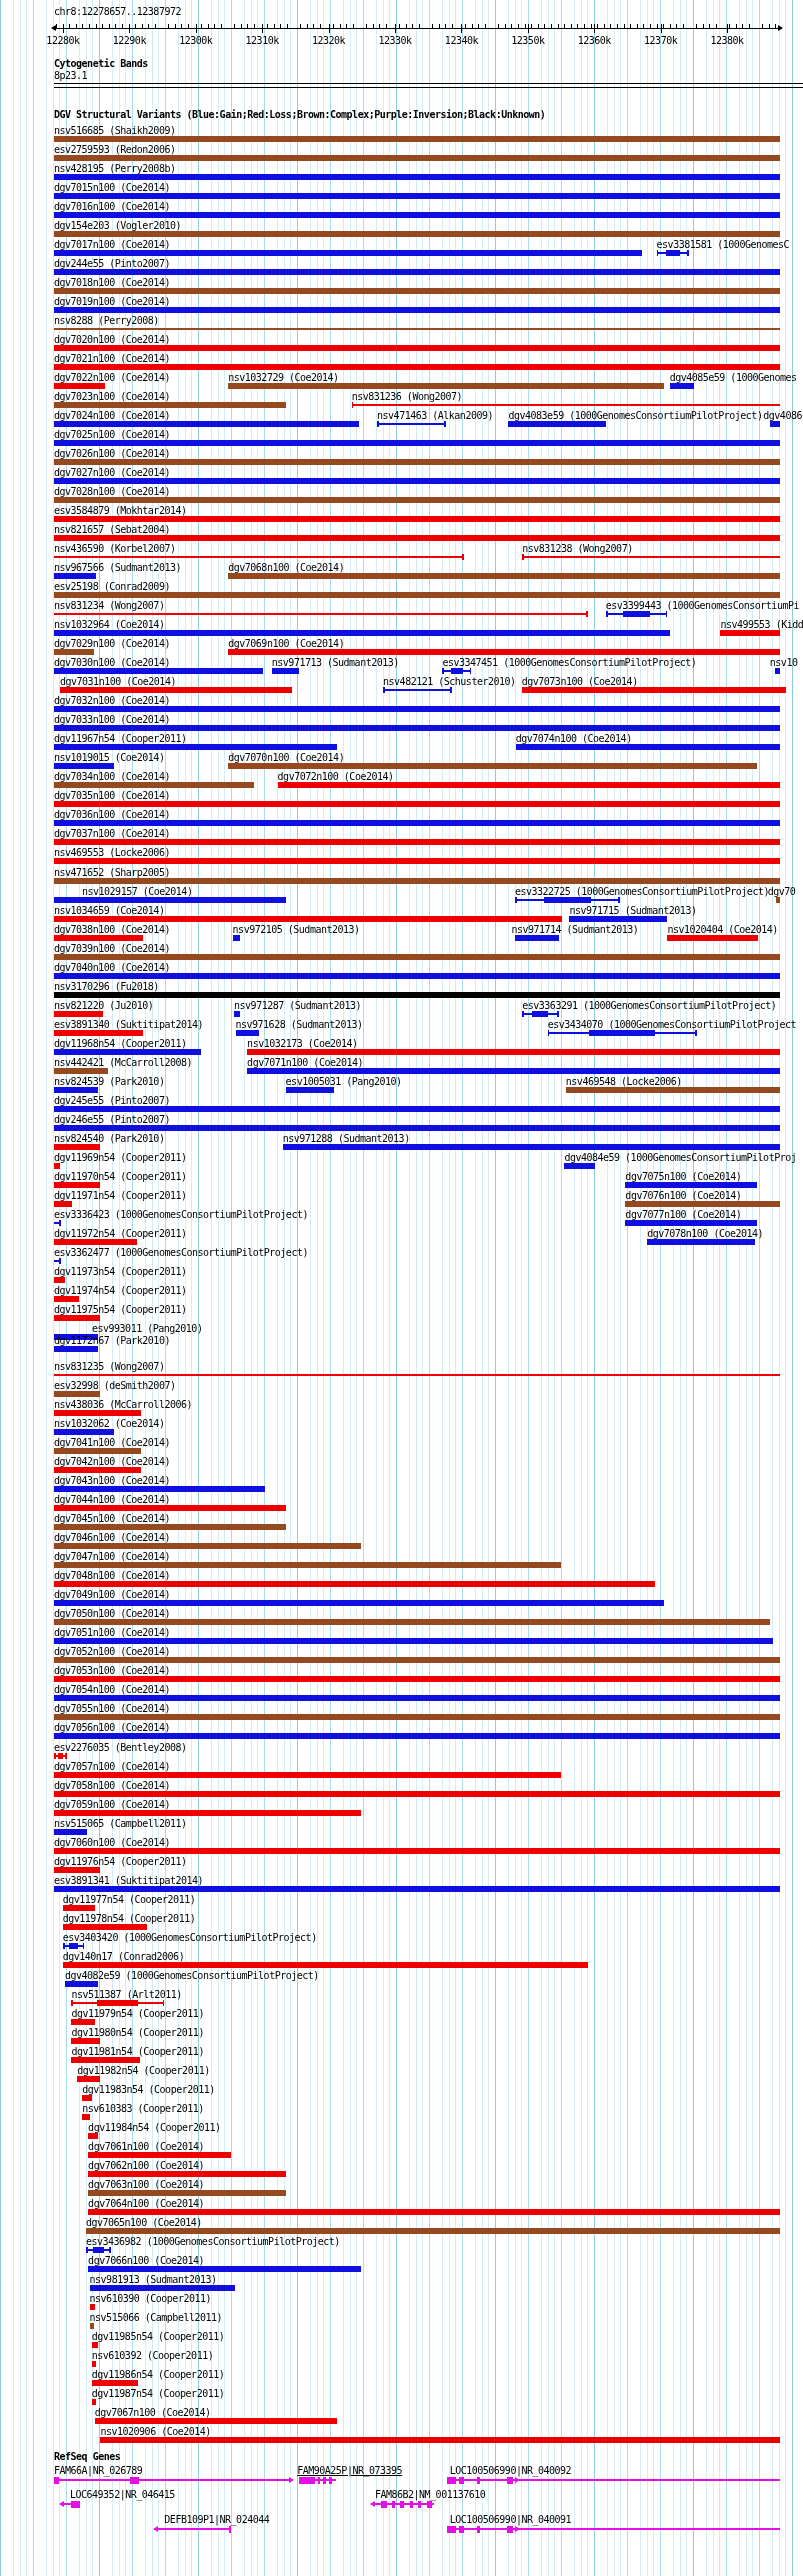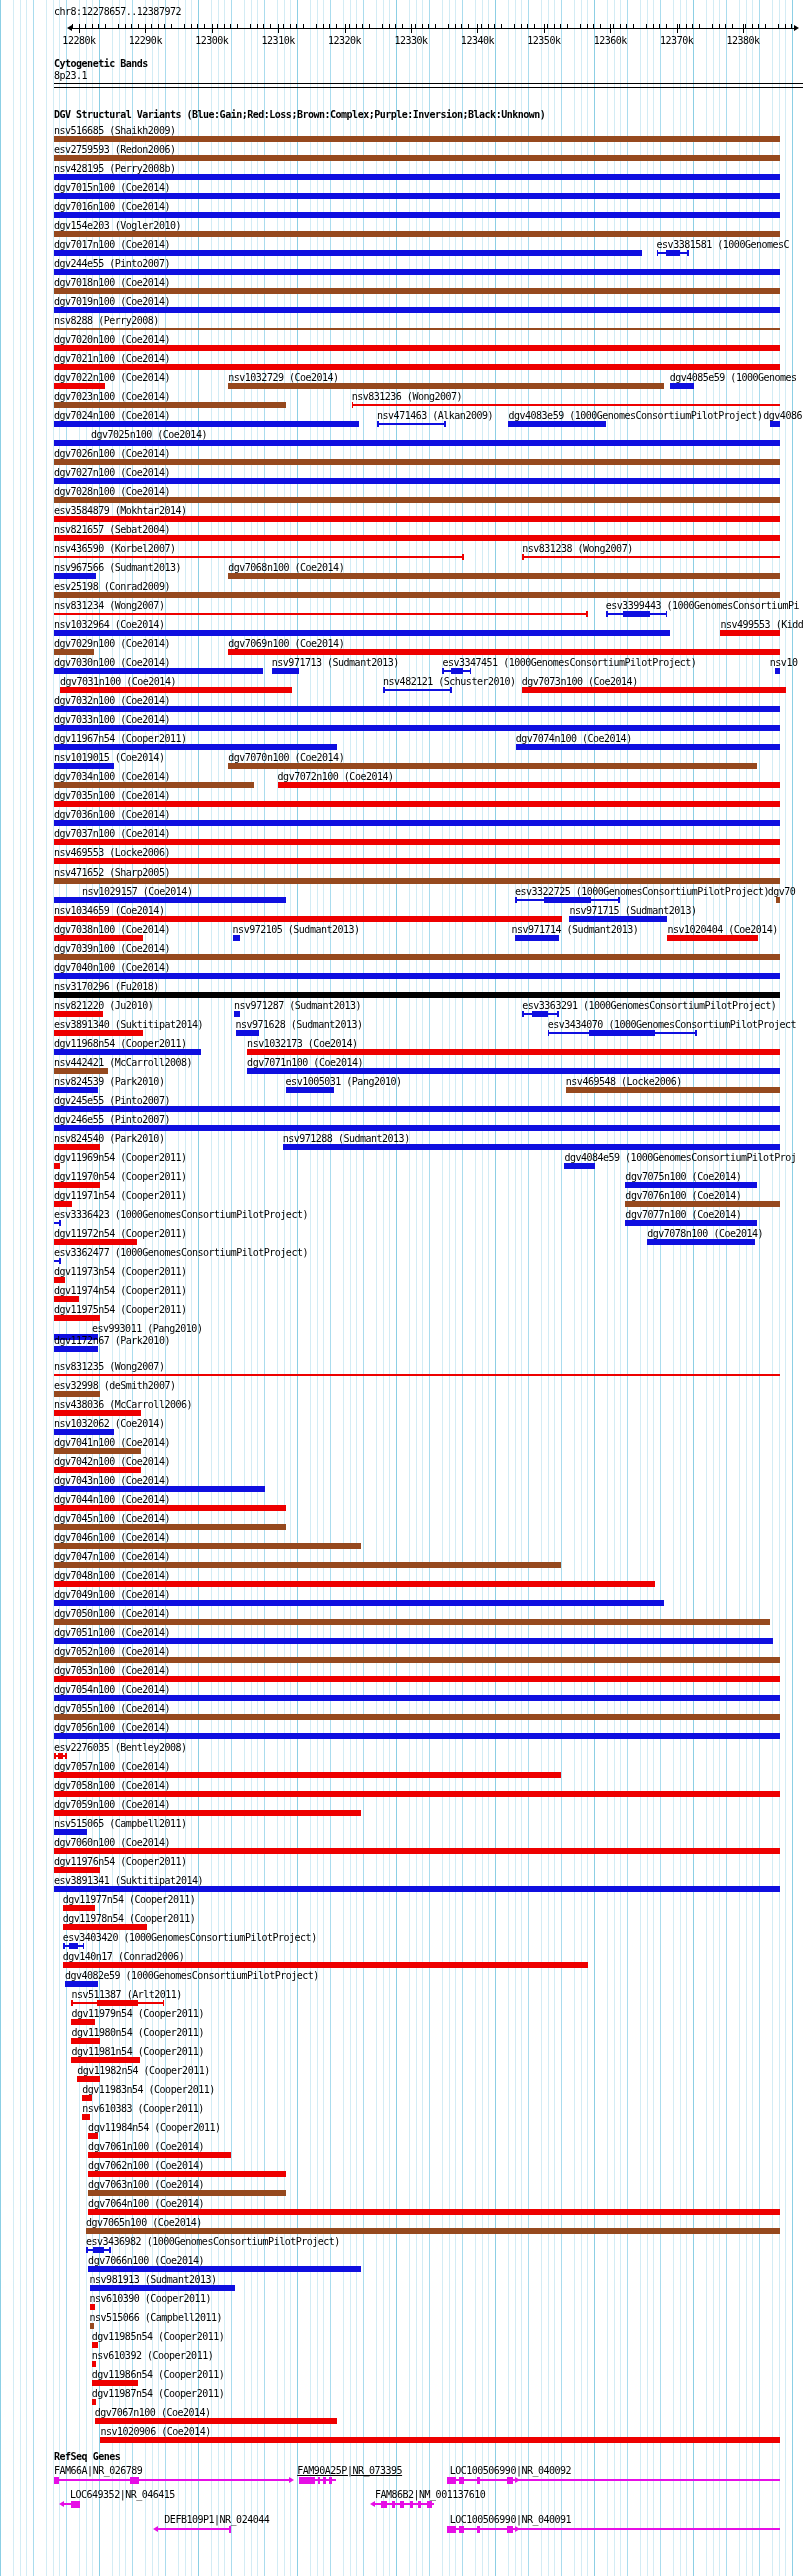--- a/index.html
+++ b/index.html
@@ -11,21 +11,21 @@
     background:
       repeating-linear-gradient(90deg,#8ccfe5 0,#8ccfe5 0.9px,transparent 0.9px,transparent 99px),
       repeating-linear-gradient(90deg,#aadcee 0,#aadcee 0.9px,transparent 0.9px,transparent 33px),
       repeating-linear-gradient(90deg,#d3ecf5 0,#d3ecf5 0.9px,transparent 0.9px,transparent 6.6px),
       #ffffff;
   }
   .abs{position:absolute;}
   .sec-title{position:absolute;font-weight:bold;white-space:nowrap;height:11px;line-height:11px;}
   #locus{position:absolute;left:54px;top:6.3px;white-space:nowrap;}
   
-  #ruler{position:absolute;left:54px;top:23.5px;width:726px;height:22px;margin-left:16px;}
+  #ruler{position:absolute;left:54px;top:23.5px;width:726px;height:22px;}
   #ruler .rline{position:absolute;left:0;right:0;top:4.5px;height:0.9px;background:#000;}
   #ruler .minor{position:absolute;left:1.8px;right:1.8px;top:0.9px;height:4.5px;
     background:repeating-linear-gradient(90deg,#000 0,#000 0.9px,transparent 0.9px,transparent 6.6px);}
   #ruler .arw{position:absolute;top:1.8px;width:0;height:0;border-top:3.2px solid transparent;border-bottom:3.2px solid transparent;}
   #ruler .arw.l{left:-2.7px;border-right:5.4px solid #000;}
   #ruler .arw.r{right:-2.7px;border-left:5.4px solid #000;}
   .mtick{position:absolute;top:0.9px;width:0.9px;height:9px;background:#000;}
   .mlabel{position:absolute;top:11px;transform:translateX(-50%);white-space:nowrap;}
   
   #cyto-band{position:absolute;left:54px;top:83px;width:750px;height:2.7px;
@@ -178,21 +178,21 @@
           <i class="wln"></i>
           <i class="wtk tkl"></i>
           <i class="wtk tkr"></i>
         </div>
         <div class="vlab" style="left: 62.6%;">dgv4083e59 (1000GenomesConsortiumPilotProject)</div>
         <div class="vbar" style="left: 62.6%; width: 13.4%; min-width: 2.7px; color: rgb(15, 15, 224); background: rgb(15, 15, 224);"></div>
         <div class="vlab" style="left: 97.7%;">dgv4086</div>
         <div class="vbar" style="left: 98.6%; width: 1.4%; min-width: 2.7px; color: rgb(15, 15, 224); background: rgb(15, 15, 224);"></div>
       </div>
       <div class="vrow" style="top: 429px;">
-        <div class="vlab" style="left: 0%; margin-left: 37px;">dgv7025n100 (Coe2014)</div>
+        <div class="vlab" style="left: 0%;">dgv7025n100 (Coe2014)</div>
         <div class="vbar" style="left: 0%; width: 100%; min-width: 2.7px; color: rgb(15, 15, 224); background: rgb(15, 15, 224);"></div>
       </div>
       <div class="vrow" style="top: 448px;">
         <div class="vlab" style="left: 0%;">dgv7026n100 (Coe2014)</div>
         <div class="vbar" style="left: 0%; width: 100%; min-width: 2.7px; color: rgb(150, 73, 30); background: rgb(150, 73, 30);"></div>
       </div>
       <div class="vrow" style="top: 467px;">
         <div class="vlab" style="left: 0%;">dgv7027n100 (Coe2014)</div>
         <div class="vbar" style="left: 0%; width: 100%; min-width: 2.7px; color: rgb(15, 15, 224); background: rgb(15, 15, 224);"></div>
       </div>

